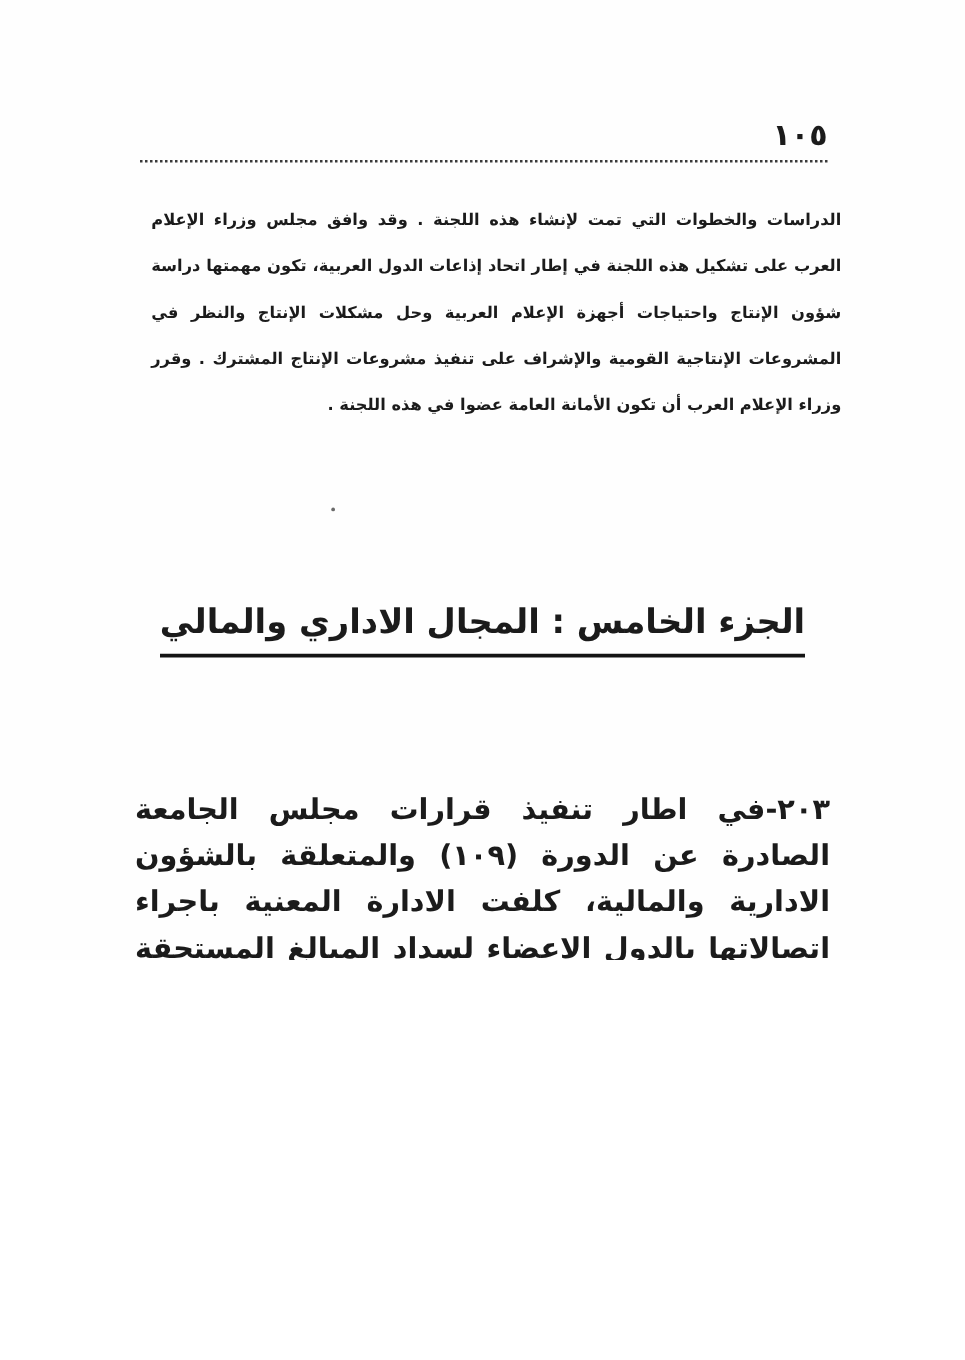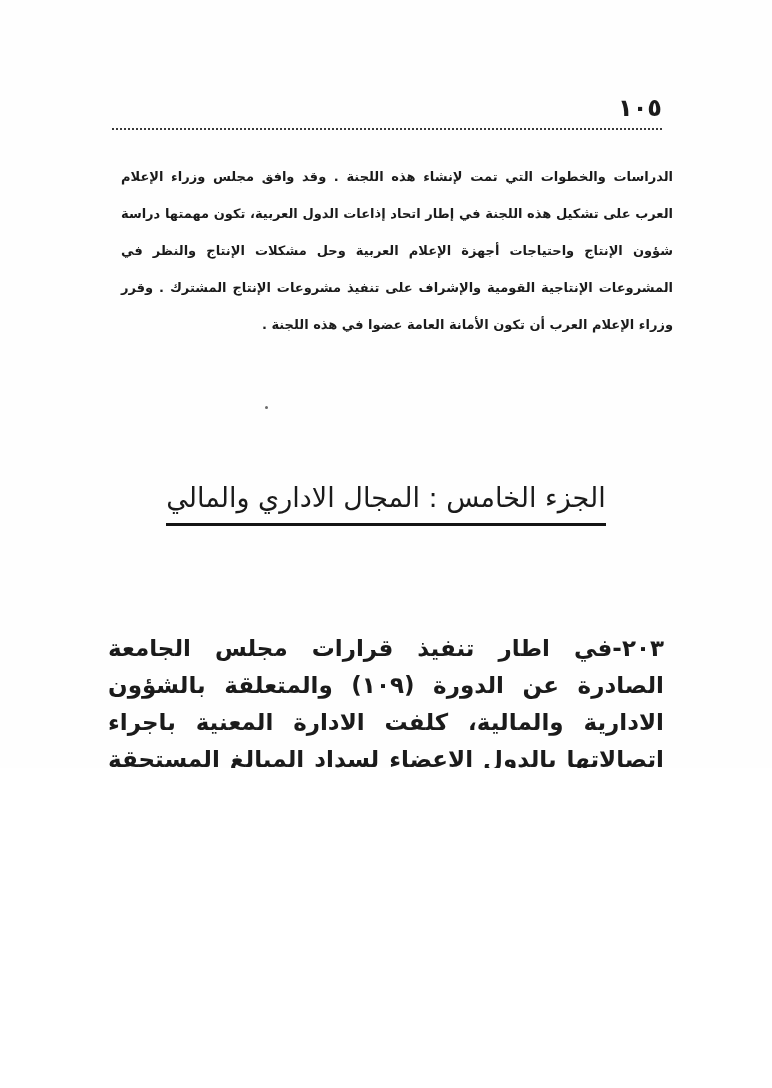--- a/index.html
+++ b/index.html
@@ -40,21 +40,21 @@
     font-weight:600;
     text-align:justify;
   }
   .section-heading {
     position:absolute;
     top:482px;
     left:0;
     width:100%;
     text-align:center;
     font-size:27px;
-    font-weight:400;
+    font-weight:700;
   }
   .section-heading .underline {
     display:inline-block;
     border-bottom:3px solid #141414;
     padding-bottom:10px;
     letter-spacing:1px;
   }
   .subsection-heading {
     position:absolute;
     top:580px;

